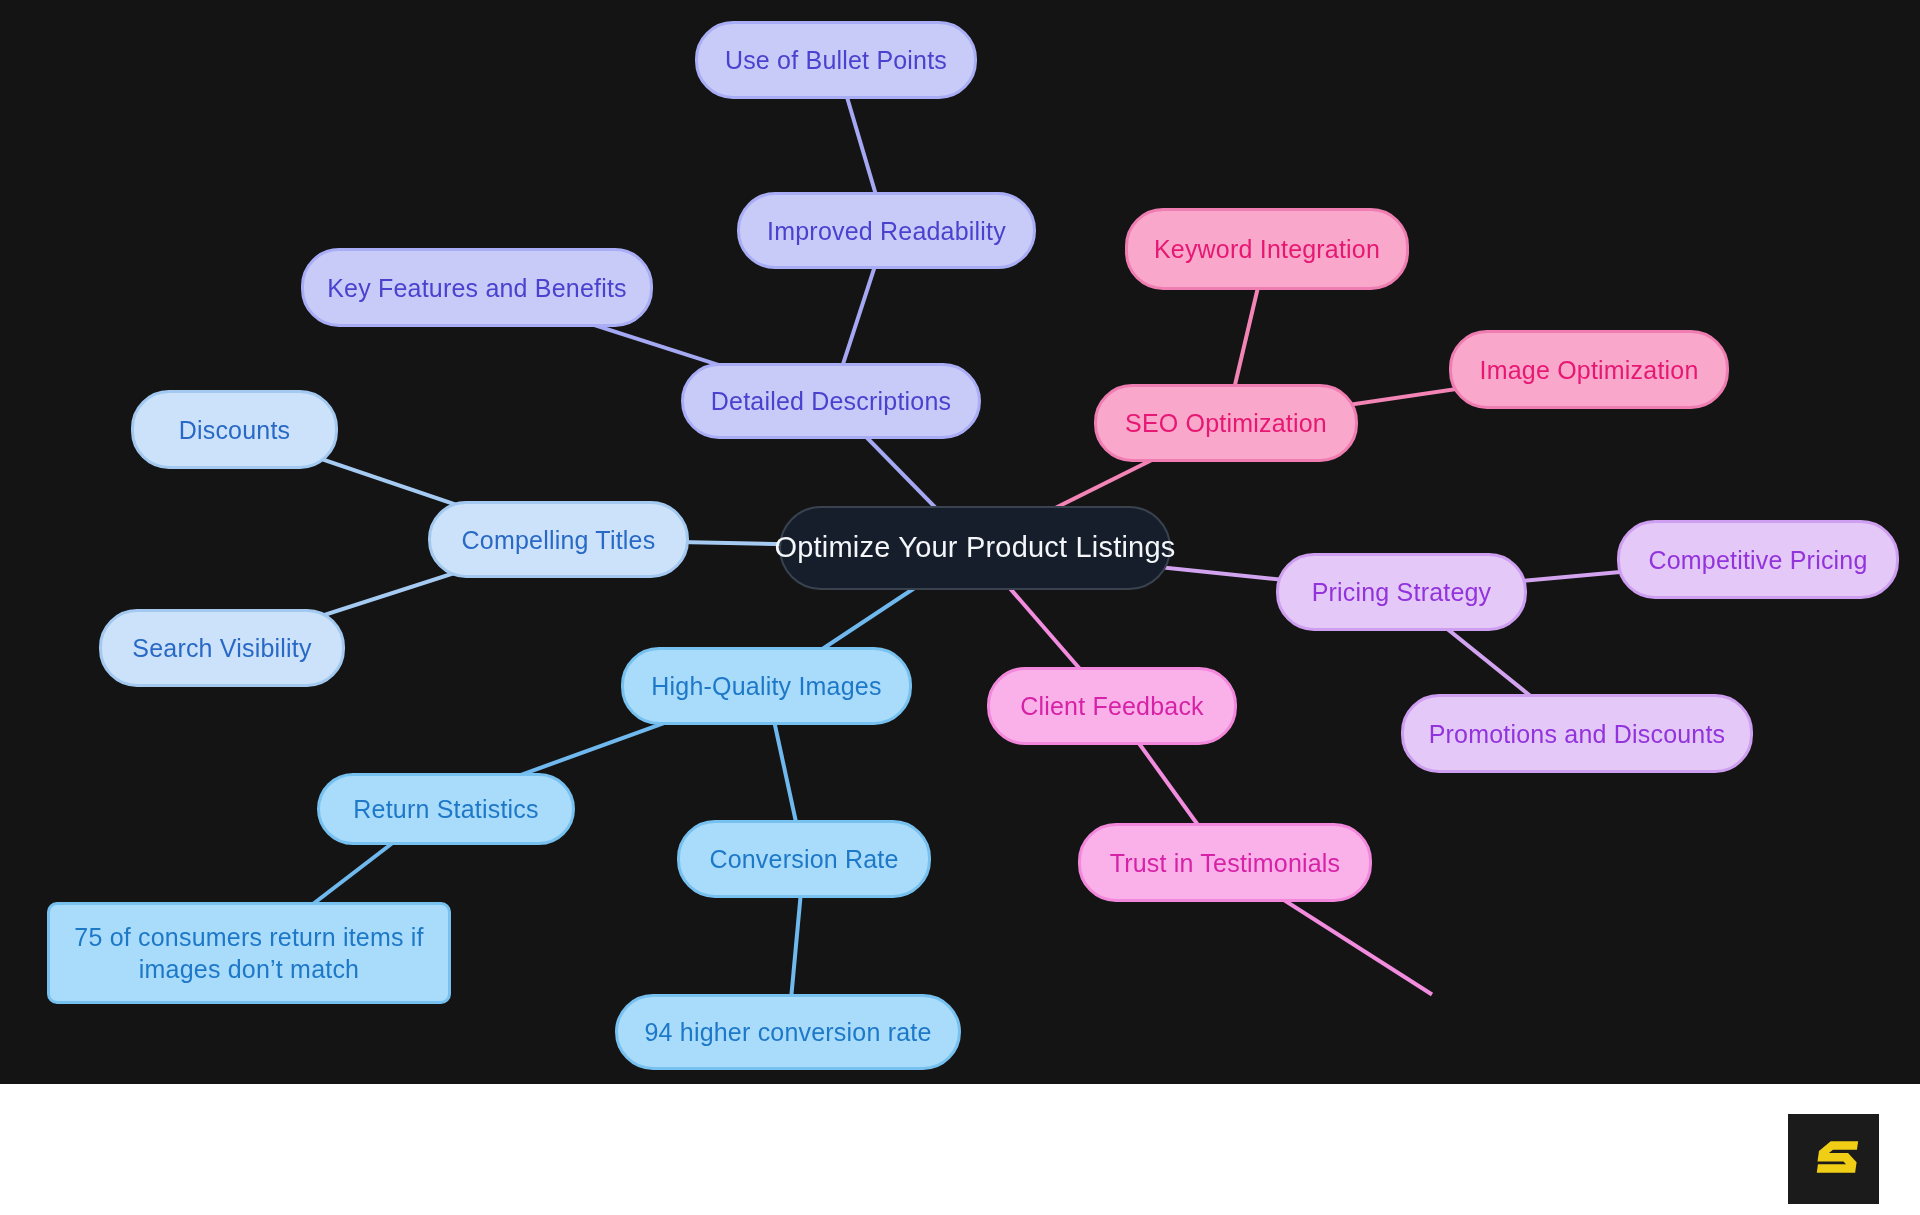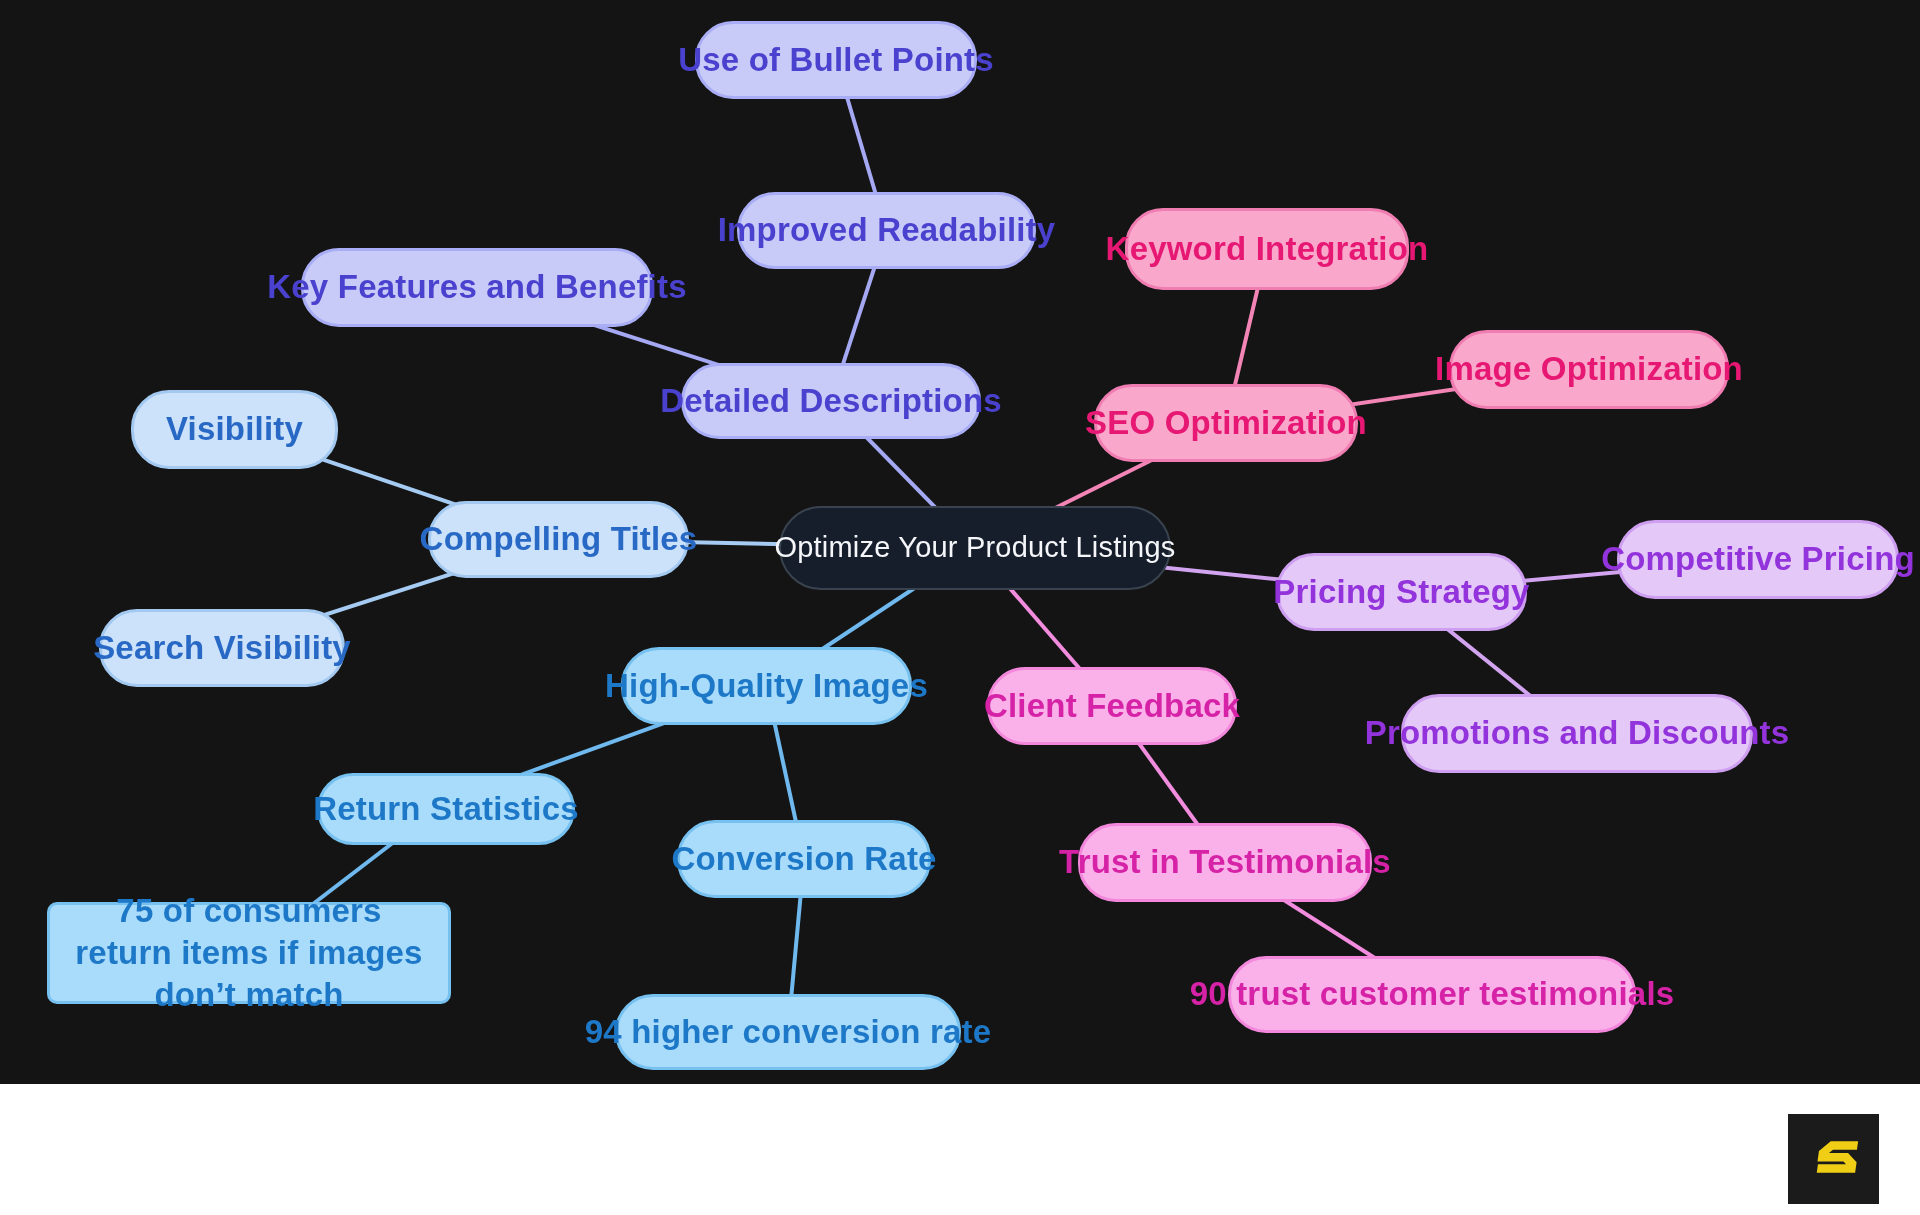--- a/index.html
+++ b/index.html
@@ -27,22 +27,22 @@
   .node {
     position: absolute;
     display: flex;
     align-items: center;
     justify-content: center;
     text-align: center;
     border-radius: 38px;
     border-style: solid;
     border-width: 3px;
     box-sizing: border-box;
-    font-size: 33px;
-    font-weight: 700;
+    font-size: 25px;
+    font-weight: 400;
     letter-spacing: 0.2px;
     line-height: 1.28;
     white-space: nowrap;
     cursor: default;
   }
   .node.multiline {
     white-space: normal;
     padding: 0 14px;
     border-radius: 10px;
   }
@@ -100,30 +100,29 @@
 
 <div class="node central" style="left: 779px; top: 506px; width: 392px; height: 84px; background: rgb(22, 30, 43); border-color: rgb(57, 67, 79); color: rgb(244, 246, 249);">Optimize Your Product Listings</div>
     <div class="node" style="left: 681px; top: 363px; width: 300px; height: 76px; background: rgb(200, 203, 248); border-color: rgb(169, 173, 245); color: rgb(74, 66, 207);">Detailed Descriptions</div>
     <div class="node" style="left: 301px; top: 248px; width: 352px; height: 79px; background: rgb(200, 203, 248); border-color: rgb(169, 173, 245); color: rgb(74, 66, 207);">Key Features and Benefits</div>
     <div class="node" style="left: 737px; top: 192px; width: 299px; height: 77px; background: rgb(200, 203, 248); border-color: rgb(169, 173, 245); color: rgb(74, 66, 207);">Improved Readability</div>
     <div class="node" style="left: 695px; top: 21px; width: 282px; height: 78px; background: rgb(200, 203, 248); border-color: rgb(169, 173, 245); color: rgb(74, 66, 207);">Use of Bullet Points</div>
     <div class="node" style="left: 1094px; top: 384px; width: 264px; height: 78px; background: rgb(249, 167, 202); border-color: rgb(240, 125, 178); color: rgb(230, 24, 115);">SEO Optimization</div>
     <div class="node" style="left: 1125px; top: 208px; width: 284px; height: 82px; background: rgb(249, 167, 202); border-color: rgb(240, 125, 178); color: rgb(230, 24, 115);">Keyword Integration</div>
     <div class="node" style="left: 1449px; top: 330px; width: 280px; height: 79px; background: rgb(249, 167, 202); border-color: rgb(240, 125, 178); color: rgb(230, 24, 115);">Image Optimization</div>
     <div class="node" style="left: 428px; top: 501px; width: 261px; height: 77px; background: rgb(204, 226, 250); border-color: rgb(163, 201, 241); color: rgb(41, 105, 198);">Compelling Titles</div>
-    <div class="node" style="left: 131px; top: 390px; width: 207px; height: 79px; background: rgb(204, 226, 250); border-color: rgb(163, 201, 241); color: rgb(41, 105, 198);">Visibility</div>
+    <div class="node" style="left: 131px; top: 390px; width: 207px; height: 79px; background: rgb(204, 226, 250); border-color: rgb(163, 201, 241); color: rgb(41, 105, 198);">Discounts</div>
     <div class="node" style="left: 99px; top: 609px; width: 246px; height: 78px; background: rgb(204, 226, 250); border-color: rgb(163, 201, 241); color: rgb(41, 105, 198);">Search Visibility</div>
     <div class="node" style="left: 621px; top: 647px; width: 291px; height: 78px; background: rgb(169, 219, 250); border-color: rgb(119, 193, 240); color: rgb(30, 120, 200);">High-Quality Images</div>
     <div class="node" style="left: 317px; top: 773px; width: 258px; height: 72px; background: rgb(169, 219, 250); border-color: rgb(119, 193, 240); color: rgb(30, 120, 200);">Return Statistics</div>
     <div class="node" style="left: 677px; top: 820px; width: 254px; height: 78px; background: rgb(169, 219, 250); border-color: rgb(119, 193, 240); color: rgb(30, 120, 200);">Conversion Rate</div>
     <div class="node multiline" style="left: 47px; top: 902px; width: 404px; height: 102px; background: rgb(169, 219, 250); border-color: rgb(119, 193, 240); color: rgb(30, 120, 200);">75 of consumers return items if images don’t match</div>
     <div class="node" style="left: 615px; top: 994px; width: 346px; height: 76px; background: rgb(169, 219, 250); border-color: rgb(119, 193, 240); color: rgb(30, 120, 200);">94 higher conversion rate</div>
     <div class="node" style="left: 987px; top: 667px; width: 250px; height: 78px; background: rgb(250, 177, 233); border-color: rgb(242, 135, 220); color: rgb(214, 34, 166);">Client Feedback</div>
     <div class="node" style="left: 1078px; top: 823px; width: 294px; height: 79px; background: rgb(250, 177, 233); border-color: rgb(242, 135, 220); color: rgb(214, 34, 166);">Trust in Testimonials</div>
-    <div class="node" style="left: 1228px; top: 956px; width: 408px; height: 77px; background: rgb(250, 177, 233); border-color: rgb(242, 135, 220); color: rgb(214, 34, 166);">90 trust customer testimonials</div>
     <div class="node" style="left: 1276px; top: 553px; width: 251px; height: 78px; background: rgb(228, 201, 248); border-color: rgb(206, 158, 240); color: rgb(146, 51, 219);">Pricing Strategy</div>
     <div class="node" style="left: 1617px; top: 520px; width: 282px; height: 79px; background: rgb(228, 201, 248); border-color: rgb(206, 158, 240); color: rgb(146, 51, 219); text-align: right;">Competitive Pricing</div>
     <div class="node" style="left: 1401px; top: 694px; width: 352px; height: 79px; background: rgb(228, 201, 248); border-color: rgb(206, 158, 240); color: rgb(146, 51, 219);">Promotions and Discounts</div>
   </div>
 
 <div id="footer" style="background: rgb(255, 255, 255);">
   <div id="brand-logo" style="background: rgb(27, 27, 27);">
     <svg width="56" height="62" viewBox="0 0 100 80" xmlns="http://www.w3.org/2000/svg">
       <g transform="translate(8,2) skewX(-8)">
         <polyline points="86,14 40,14 26,27 26,35 68,35 81,47 81,55 20,55" fill="none" stroke-width="15" stroke-linejoin="miter" class="s-glyph-stroke" stroke="#F0CE15"></polyline>

